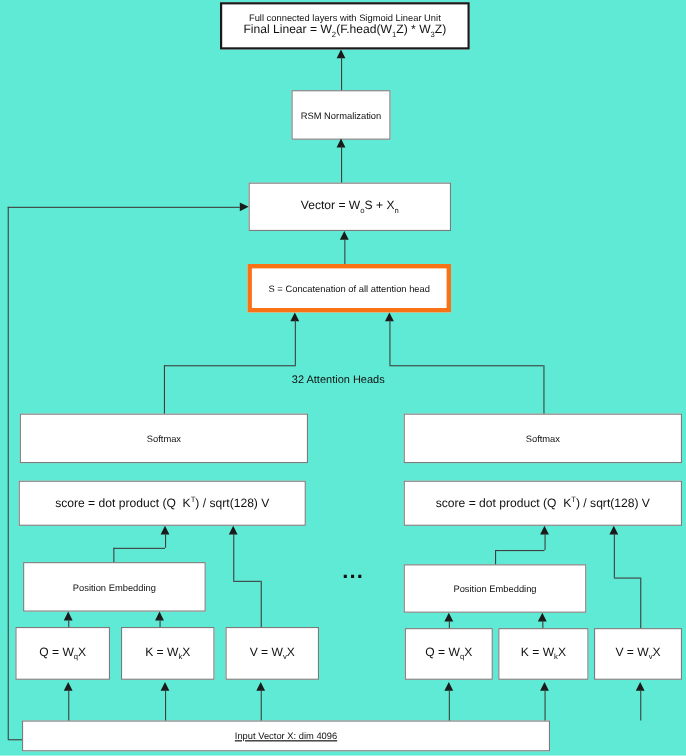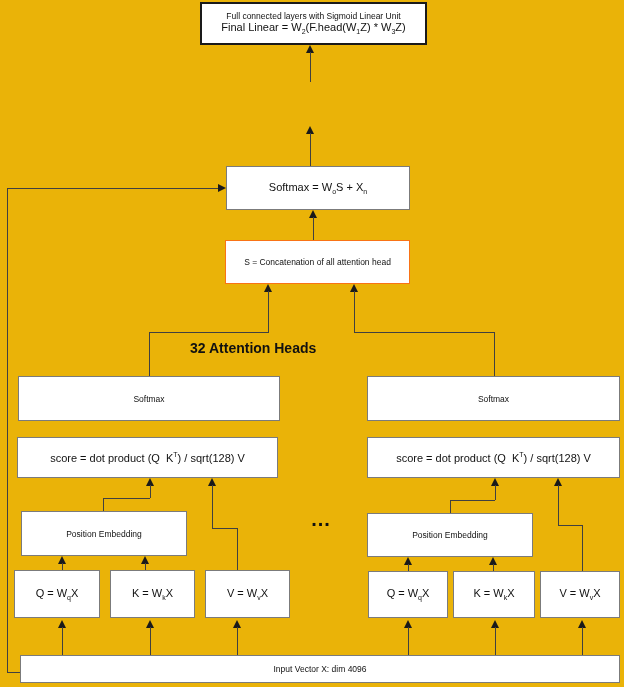--- a/index.html
+++ b/index.html
@@ -1,33 +1,33 @@
 <!DOCTYPE html>
 <html><head>
 <meta charset="utf-8">
 <style>
   html,body{margin:0;padding:0;background:#ffffff;}
   #canvas{
-    position:relative;width:624px;height:687px;background:#eab308;
+    position:relative;width:624px;height:687px;background:#5eead4;
     font-family:"Liberation Sans", sans-serif;color:#000;overflow:hidden;
   }
   .box{
     position:absolute;border:1px solid #7b7b7b;background:#ffffff;
     display:flex;flex-direction:column;align-items:center;justify-content:center;
     text-align:center;box-sizing:border-box;
   }
   .box.dark{border:2px solid #1a1a1a;}
-  .box.mid{border:1px solid #f97316;}
+  .box.mid{border:4px solid #f97316;}
   .small-label{font-size:8.5px;color:#111;white-space:pre;}
   .formula{font-size:11px;color:#111;white-space:pre;}
   .formula sub{font-size:7px;}
   .formula sup{font-size:7px;}
   .heads-label{
-    position:absolute;font-size:14px;font-weight:bold;color:#111;
-    text-align:left;white-space:pre;
+    position:absolute;font-size:10px;font-weight:normal;color:#111;
+    text-align:center;white-space:pre;
   }
   .dots{
     position:absolute;font-size:20px;font-weight:bold;color:#111;
     letter-spacing:1px;line-height:10px;
   }
   .vl{position:absolute;width:1px;background:#404040;}
   .hl{position:absolute;height:1px;background:#404040;}
   .arr-up{
     position:absolute;width:0;height:0;
     border-left:4px solid transparent;border-right:4px solid transparent;
@@ -42,23 +42,26 @@
 </head>
 <body>
 
 <div id="canvas">
 
   <div class="box dark" style="left:200px;top:2px;width:227px;height:43px;">
     <div class="small-label">Full connected layers with Sigmoid Linear Unit</div>
     <div class="formula"><span>Final Linear = W</span><sub>2</sub><span>(F.head(W</span><sub>1</sub><span>Z) * W</span><sub>3</sub><span>Z)</span></div>
   </div>
 
+  <div class="box" style="left:265px;top:82px;width:90px;height:45px;">
+    <div class="small-label">RSM Normalization</div>
+  </div>
 
   <div class="box" style="left:226px;top:166px;width:184px;height:44px;">
-    <div class="formula"><span>Softmax = W</span><sub>o</sub><span>S + X</span><sub>n</sub></div>
+    <div class="formula"><span>Vector = W</span><sub>o</sub><span>S + X</span><sub>n</sub></div>
   </div>
 
   <div class="box mid" style="left:225px;top:240px;width:185px;height:44px;">
     <div class="small-label">S = Concatenation of all attention head</div>
   </div>
 
   <div class="heads-label" style="left:190px;top:340px;width:235px;">32 Attention Heads</div>
 
   <div class="box" style="left:18px;top:376px;width:262px;height:45px;">
     <div class="small-label">Softmax</div>
@@ -99,21 +102,21 @@
   <div class="box" style="left:368px;top:571px;width:80px;height:47px;">
     <div class="formula"><span>Q = W</span><sub>q</sub><span>X</span></div>
   </div>
   <div class="box" style="left:453px;top:571px;width:82px;height:47px;">
     <div class="formula"><span>K = W</span><sub>k</sub><span>X</span></div>
   </div>
   <div class="box" style="left:540px;top:571px;width:80px;height:47px;">
     <div class="formula"><span>V = W</span><sub>v</sub><span>X</span></div>
   </div>
 
-  <div class="box" style="left:20px;top:655px;width:600px;height:28px;">
+  <div class="box" style="left:20px;top:655px;width:480px;height:28px;text-decoration:underline;">
     <div class="small-label">Input Vector X: dim 4096</div>
   </div>
 
   <div class="arr-up" style="left:306px;top:45px;"></div>
   <div class="vl" style="left:310px;top:52px;height:30px;"></div>
 
   <div class="arr-up" style="left:306px;top:126px;"></div>
   <div class="vl" style="left:310px;top:133px;height:33px;"></div>
 
   <div class="arr-up" style="left:309px;top:210px;"></div>

